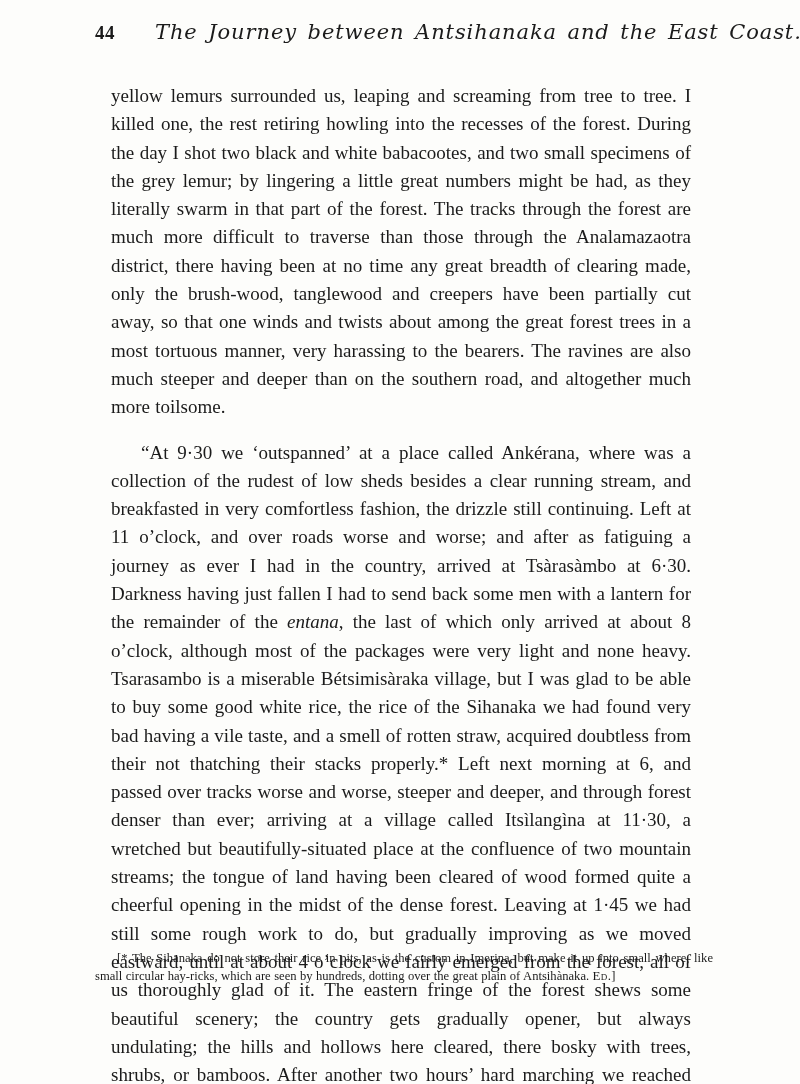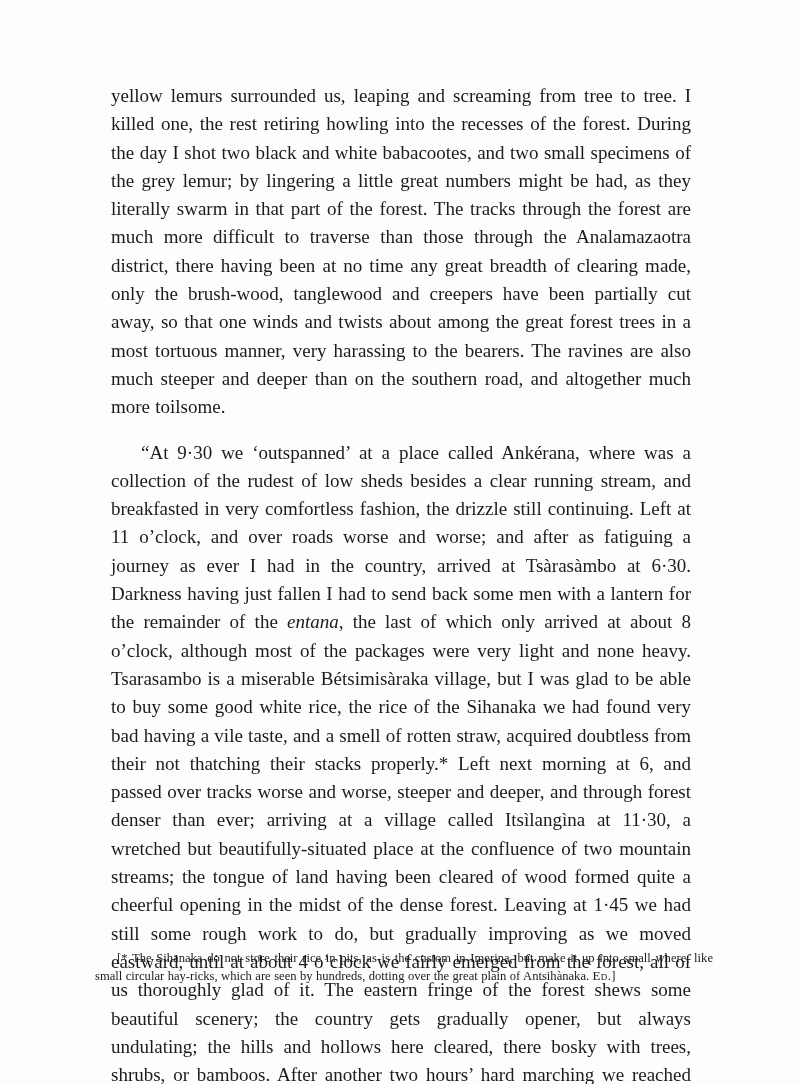--- a/index.html
+++ b/index.html
@@ -93,20 +93,24 @@
     font-variant: small-caps;
     font-size: 13px;
     letter-spacing: 0.3px;
   }
 </style>
 </head>
 <body>
 
 <div class="page">
 
+  <div class="running-head">
+    <span class="folio">44</span>
+    <span class="head-title">The Journey between Antsihanaka and the East Coast.</span>
+  </div>
 
   <div class="textblock">
 
     <p class="body">yellow lemurs surrounded us, leaping and screaming from tree to tree. I killed one, the rest retiring howling into the recesses of the forest. During the day I shot two black and white babacootes, and two small specimens of the grey lemur; by lingering a little great numbers might be had, as they literally swarm in that part of the forest. The tracks through the forest are much more difficult to traverse than those through the Analamazaotra district, there having been at no time any great breadth of clearing made, only the brush-wood, tanglewood and creepers have been partially cut away, so that one winds and twists about among the great forest trees in a most tortuous manner, very harassing to the bearers. The ravines are also much steeper and deeper than on the southern road, and altogether much more toilsome.</p>
 
     <p class="body indent"><span>“At 9·30 we ‘outspanned’ at a place called Ankérana, where was a collection of the rudest of low sheds besides a clear running stream, and breakfasted in very comfortless fashion, the drizzle still continuing. Left at 11 o’clock, and over roads worse and worse; and after as fatiguing a journey as ever I had in the country, arrived at Tsàrasàmbo at 6·30. Darkness having just fallen I had to send back some men with a lantern for the remainder of the </span><i class="it">entana</i><span>, the last of which only arrived at about 8 o’clock, although most of the packages were very light and none heavy. Tsarasambo is a miserable Bétsimisàraka village, but I was glad to be able to buy some good white rice, the rice of the Sihanaka we had found very bad having a vile taste, and a smell of rotten straw, acquired doubtless from their not thatching their stacks properly.* Left next morning at 6, and passed over tracks worse and worse, steeper and deeper, and through forest denser than ever; arriving at a village called Itsìlangìna at 11·30, a wretched but beautifully-situated place at the confluence of two mountain streams; the tongue of land having been cleared of wood formed quite a cheerful opening in the midst of the dense forest. Leaving at 1·45 we had still some rough work to do, but gradually improving as we moved eastward, until at about 4 o’clock we fairly emerged from the forest, all of us thoroughly glad of it. The eastern fringe of the forest shews some beautiful scenery; the country gets gradually opener, but always undulating; the hills and hollows here cleared, there bosky with trees, shrubs, or bamboos. After another two hours’ hard marching we reached Antsàhatàva at 6·15, a noisy, dirty, rum-drinking village, situated in the valley of, and near the banks of, a considerable stream they here name Mahàmbo. I suppose it is the stream that</span></p>
 
   </div>
 
   <div class="footnote">

